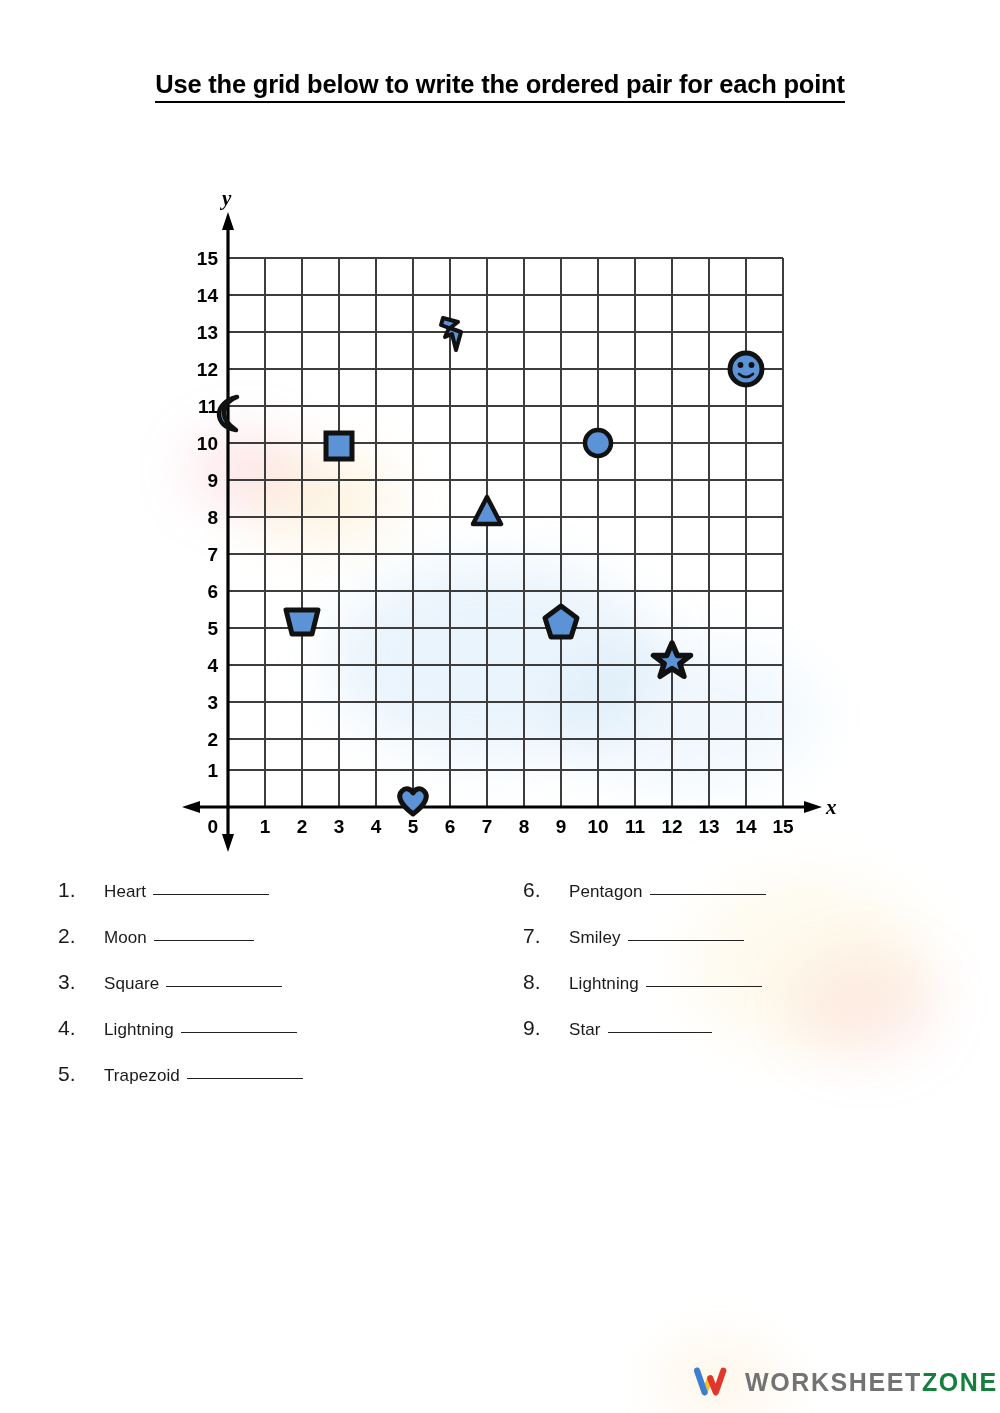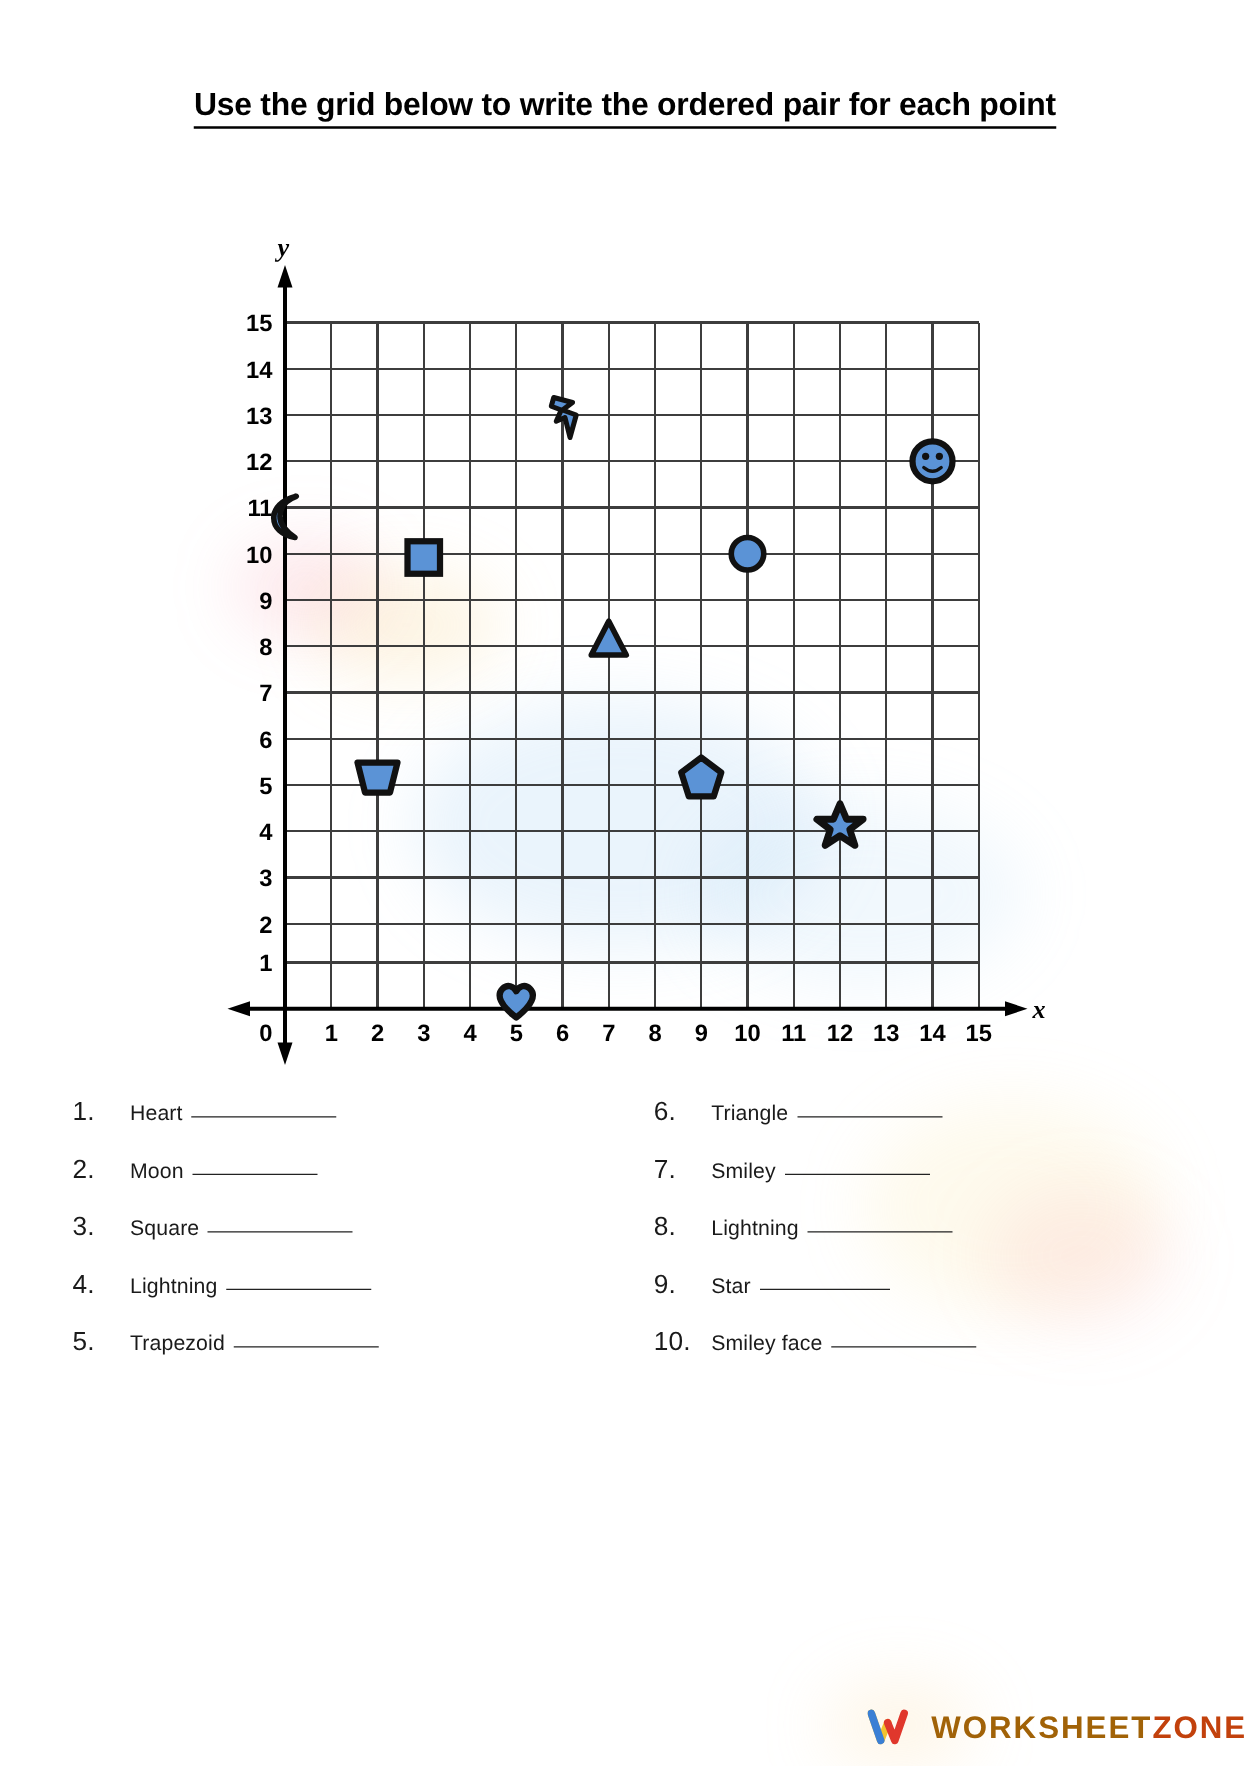--- a/index.html
+++ b/index.html
@@ -104,22 +104,22 @@
   #logo-mark {
     width: 38px;
     height: 30px;
     margin-right: 13px;
   }
   #logo-text {
     font-size: 25px;
     font-weight: bold;
     letter-spacing: 1.6px;
   }
-  #logo-text .blue   { color: #a16207; }
-  #logo-text .orange { color: #c2410c; }
+  #logo-text .blue   { color: #737373; }
+  #logo-text .orange { color: #15803d; }
 </style>
 </head>
 <body>
 
 <div class="smudge" style="left:185px;top:430px;width:120px;height:80px;background:rgba(240,120,140,0.16);"></div>
 <div class="smudge" style="left:250px;top:455px;width:150px;height:90px;background:rgba(245,205,120,0.20);"></div>
 <div class="smudge" style="left:330px;top:560px;width:330px;height:200px;background:rgba(150,200,240,0.20);"></div>
 <div class="smudge" style="left:560px;top:640px;width:260px;height:150px;background:rgba(165,210,240,0.16);"></div>
 <div class="smudge" style="left:690px;top:880px;width:240px;height:170px;background:rgba(250,225,140,0.16);"></div>
 <div class="smudge" style="left:790px;top:950px;width:150px;height:110px;background:rgba(245,150,150,0.13);"></div>
@@ -290,42 +290,37 @@
     <div class="qrow">
       <span class="qnum">5.</span>
       <span class="qlabel">Trapezoid</span>
       <span class="blank" style="width:116px;height:1px;"></span>
     </div>
   </div>
 
   <div class="col right">
     <div class="qrow">
       <span class="qnum">6.</span>
-      <span class="qlabel">Triangle</span>
+      <span class="qlabel">Pentagon</span>
       <span class="blank" style="width:116px;height:1px;"></span>
     </div>
     <div class="qrow">
       <span class="qnum">7.</span>
       <span class="qlabel">Smiley</span>
       <span class="blank" style="width:116px;height:1px;"></span>
     </div>
     <div class="qrow">
       <span class="qnum">8.</span>
       <span class="qlabel">Lightning</span>
       <span class="blank" style="width:116px;height:1px;"></span>
     </div>
     <div class="qrow">
       <span class="qnum">9.</span>
       <span class="qlabel">Star</span>
       <span class="blank" style="width:104px;height:1px;"></span>
-    </div>
-    <div class="qrow">
-      <span class="qnum">10.</span>
-      <span class="qlabel">Smiley face</span>
-      <span class="blank" style="width:116px;height:1px;"></span>
     </div>
   </div>
 </div>
 
 <div id="footer">
   <svg id="logo-mark" viewBox="0 0 40 32">
     <path d="M3,4 L11,27 L17,12" fill="none" stroke="#f2c230" stroke-width="6.5" stroke-linecap="round" stroke-linejoin="round"></path>
     <path d="M17,12 L23,27 L31,4" fill="none" stroke="#e0372c" stroke-width="6.5" stroke-linecap="round" stroke-linejoin="round"></path>
     <path d="M3,4 L11,27" fill="none" stroke="#3a7fd5" stroke-width="6.5" stroke-linecap="round" stroke-linejoin="round"></path>
   </svg>

